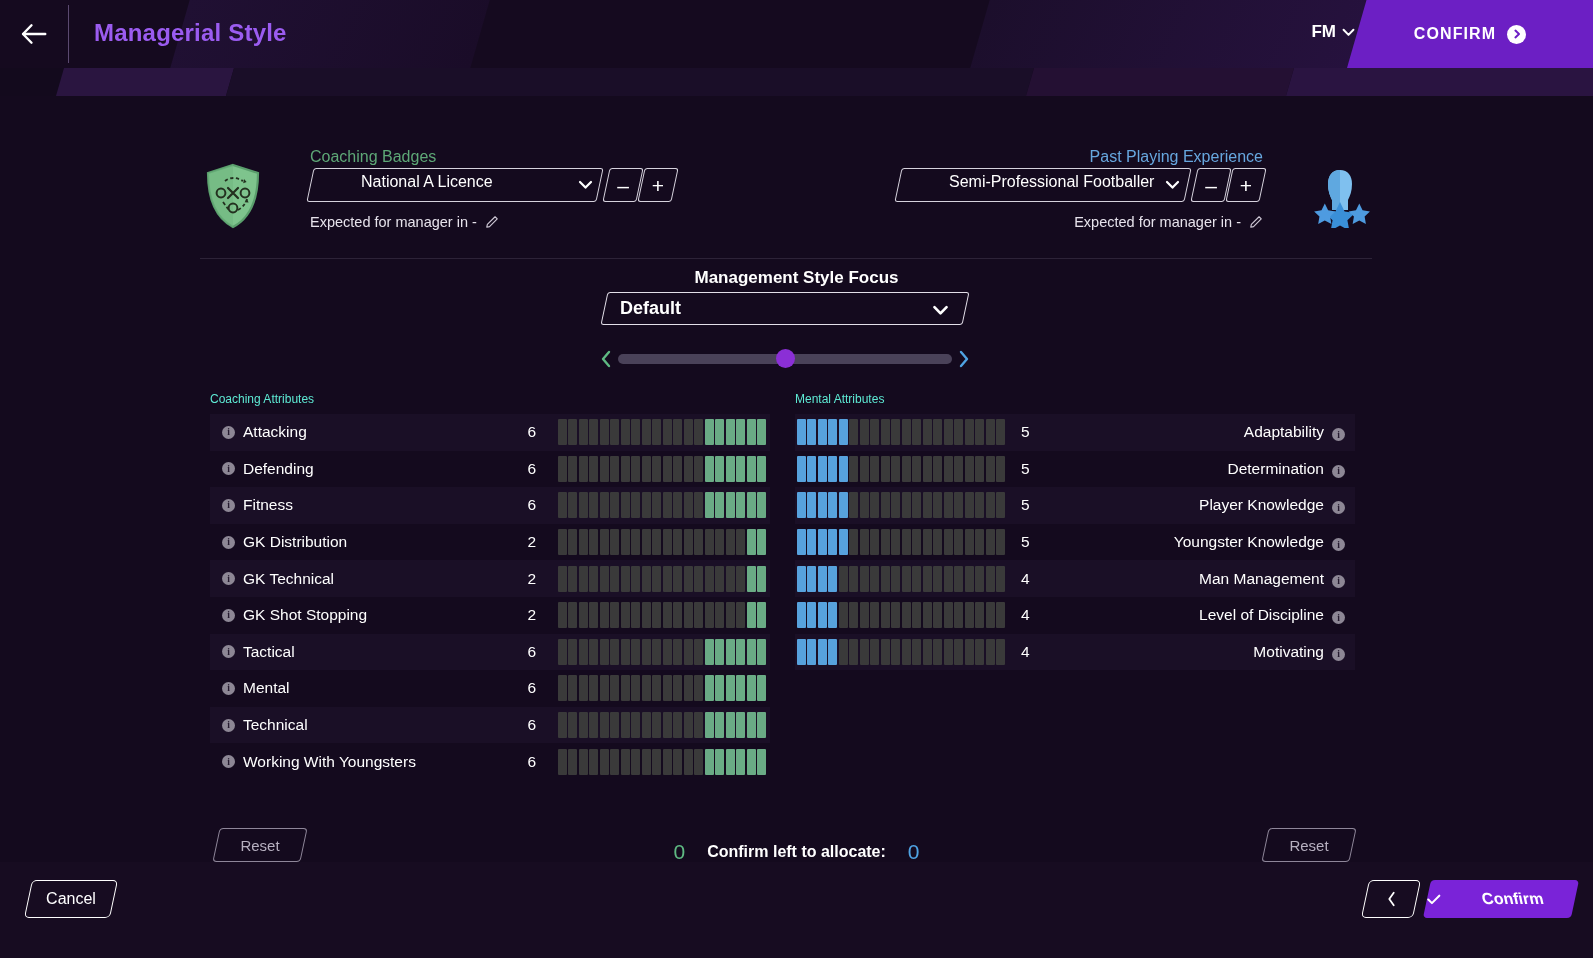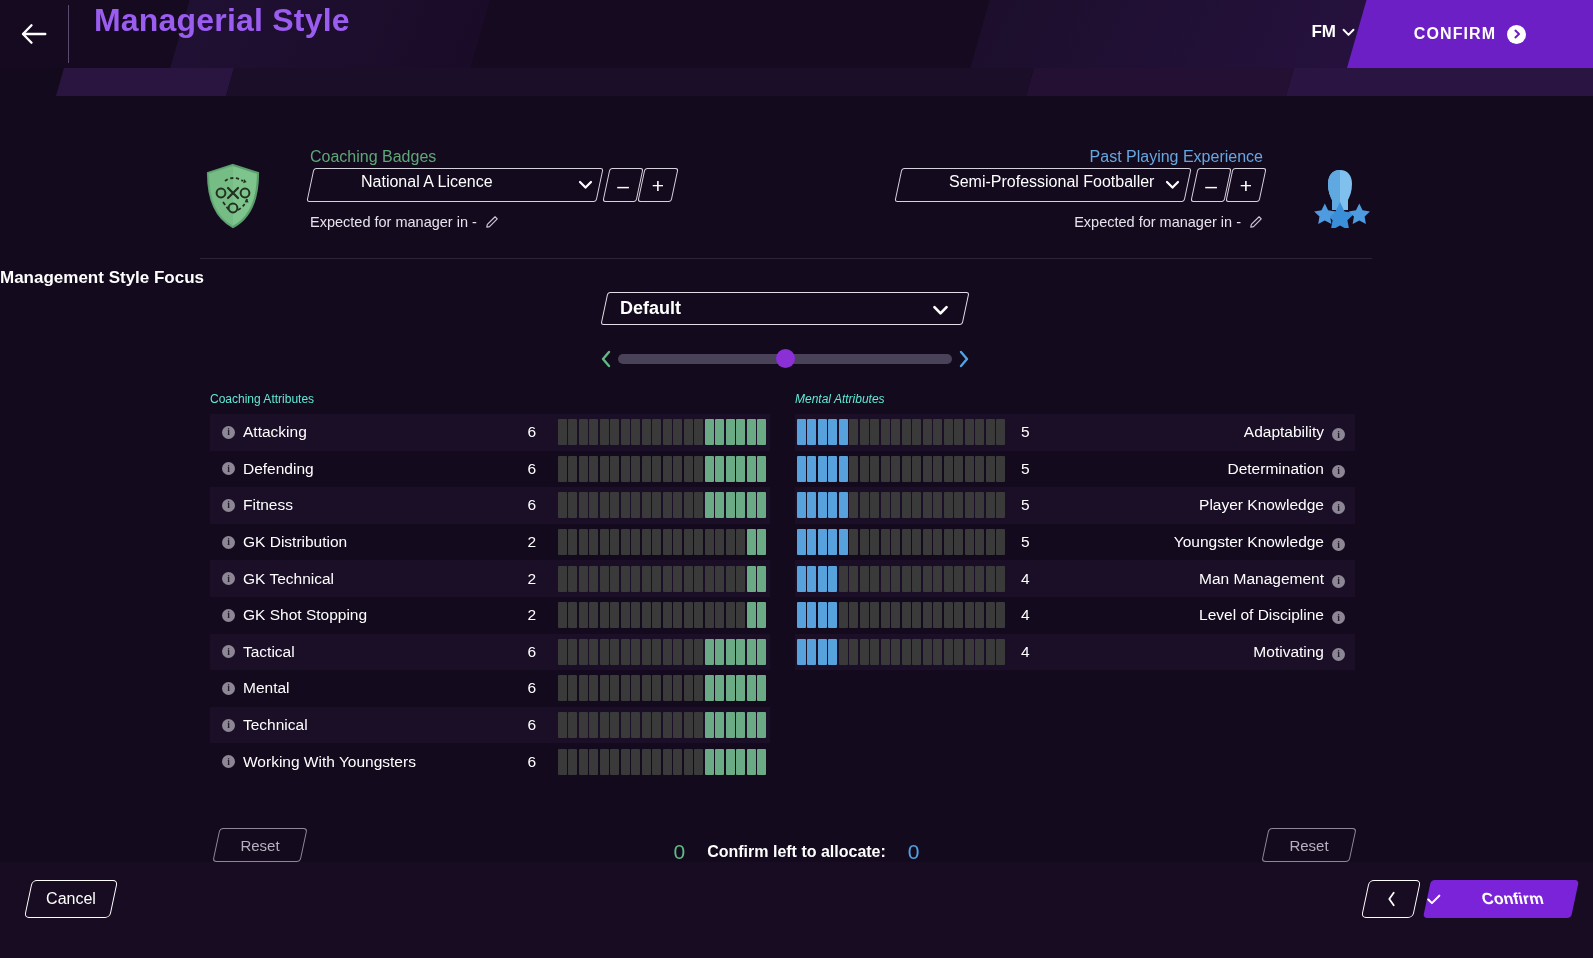--- a/index.html
+++ b/index.html
@@ -42,22 +42,22 @@
     z-index: 5;
   }
   .back-arrow svg { width: 30px; height: 30px; }
   .topbar-divider {
     position: absolute; top: 5px; left: 68px;
     width: 1px; height: 58px;
     background: #5b4a70;
     z-index: 5;
   }
   .topbar-title {
-    position: absolute; top: 2px; left: 94px;
-    font-size: 32px; font-weight: bold;
+    position: absolute; top: 19px; left: 94px;
+    font-size: 24px; font-weight: bold;
     color: #9b5cf0;
     letter-spacing: .2px;
     z-index: 5;
   }
   .fm-menu {
     position: absolute; top: 22px; right: 238px;
     display: flex; align-items: center; gap: 6px;
     color: #ffffff; font-size: 17px; font-weight: bold;
     cursor: pointer; z-index: 5;
   }
@@ -163,21 +163,21 @@
   
   .hdiv {
     position: absolute; top: 162px; left: 200px;
     width: 1172px; height: 1px;
     background: #2d2338;
   }
 
   
   .focus-title {
     position: absolute; top: 172px; left: 0; width: 1593px;
-    text-align: left; color: #fff; font-size: 17px; font-weight: bold;
+    text-align: center; color: #fff; font-size: 17px; font-weight: bold;
   }
   .focus-field {
     position: absolute; top: 196px; left: 604px;
     width: 362px; height: 33px;
     border: 1.8px solid #e3dfe9;
     transform: skewX(-12deg);
     border-radius: 3px;
   }
   .focus-text {
     position: absolute; top: 196px; left: 620px;
@@ -198,21 +198,21 @@
     background: #8b2fd6;
     cursor: pointer;
   }
   .slider-arrow { position: absolute; top: 4px; width: 12px; height: 18px; cursor:pointer; }
 
   
   .col-title {
     position: absolute; font-size: 12px; color: #5eead4;
   }
   .col-title.left  { top: 296px; left: 210px; }
-  .col-title.right { top: 296px; left: 795px; font-style: italic; }
+  .col-title.right { top: 296px; left: 795px; }
 
   .attr-table { position: absolute; }
   .attr-table.left  { top: 318px; left: 210px;  width: 560px; }
   .attr-table.right { top: 318px; left: 795px;  width: 560px; }
 
   .attr-row {
     position: relative;
     height: 36.6px;
     display: flex; align-items: center;
   }

